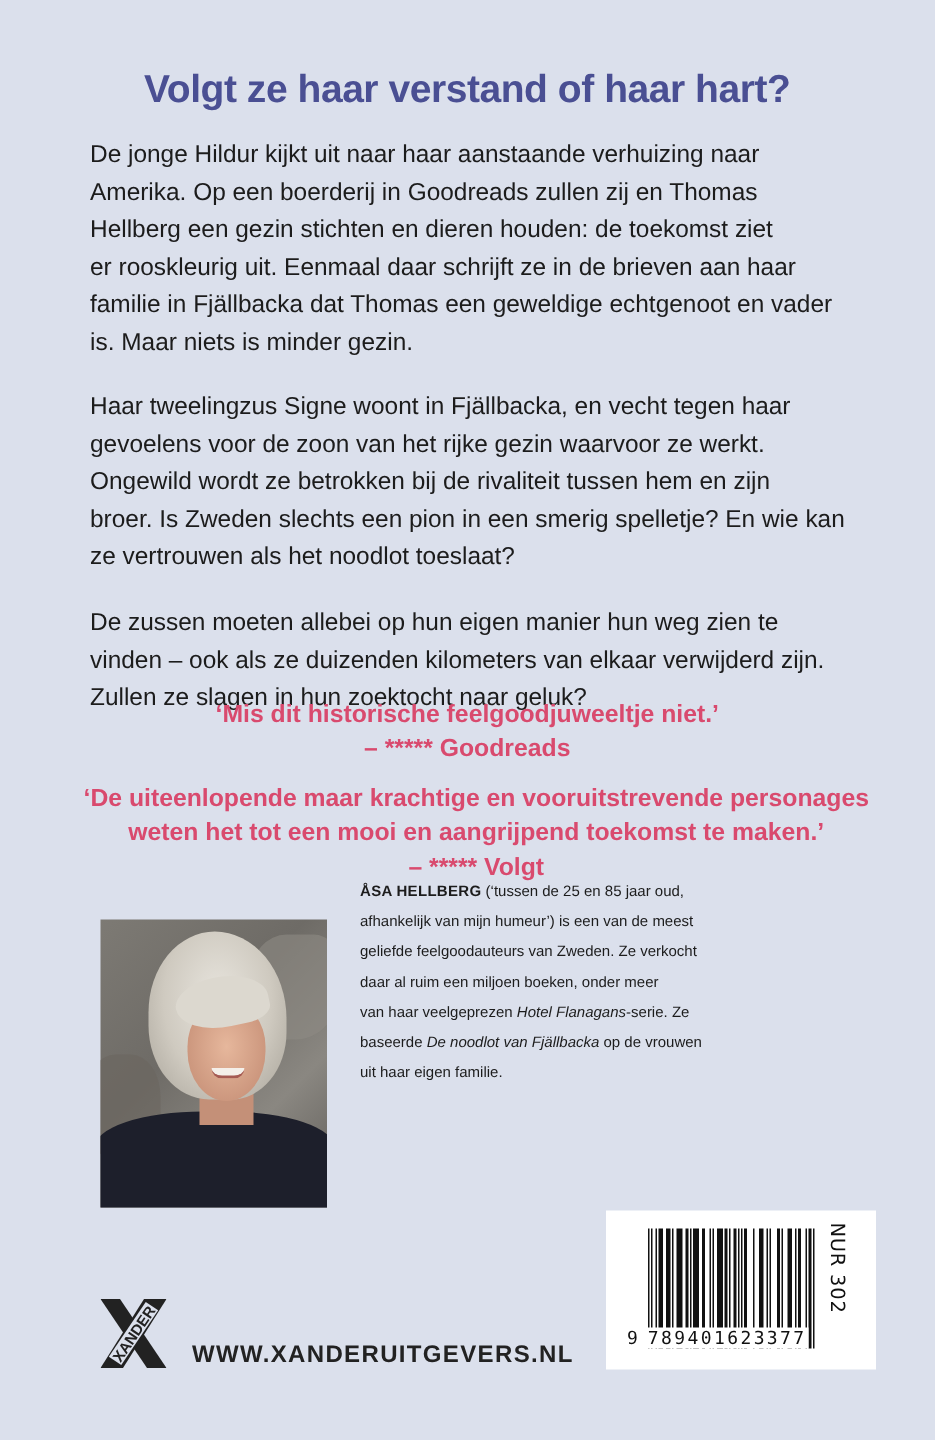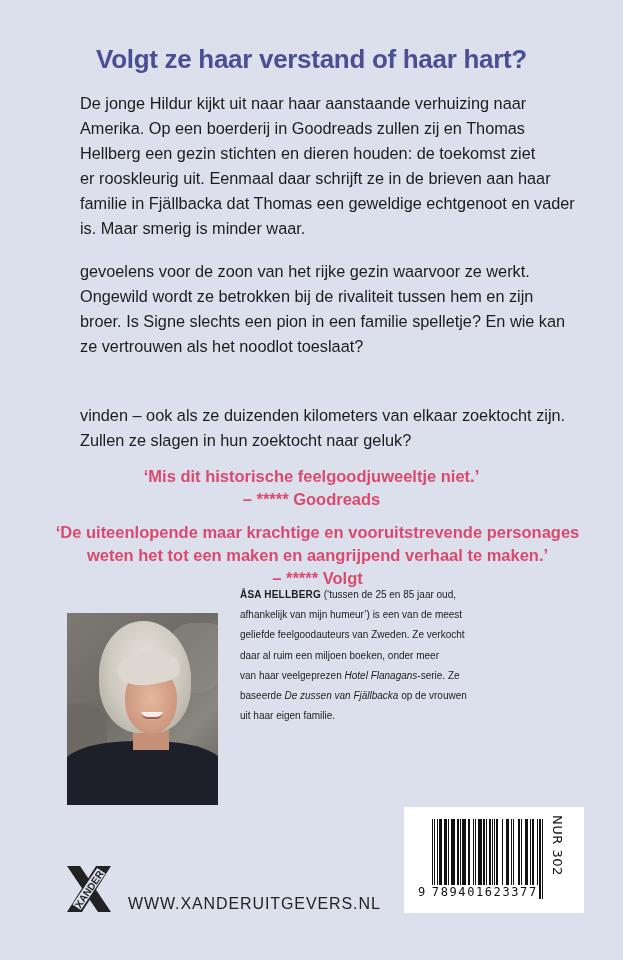--- a/index.html
+++ b/index.html
@@ -16,21 +16,21 @@
     top: 44px; left: 0; width: 623px;
     text-align: center;
     font-family: "Liberation Sans", sans-serif;
     font-weight: bold;
     font-size: 26px;
     color: #4a4f93;
     letter-spacing: -0.3px;
   }
   .body-text {
     position: absolute;
-    left: 80px; width: 500px;
+    left: 60px; width: 500px;
     font-family: "Liberation Sans", sans-serif;
     font-size: 16.3px;
     line-height: 25px;
     color: #1c1c1c;
   }
   .para1 { top: 91px; }
   .para2 { top: 259px; }
   .para3 { top: 403px; }
   .line { display: block; white-space: nowrap; }
 
@@ -115,77 +115,80 @@
     left: 67px; top: 866px;
     width: 44px; height: 46px;
   }
   .publisher-url {
     position: absolute;
     left: 128px; top: 895px;
     font-family: "Liberation Sans", sans-serif;
     font-size: 16px;
     letter-spacing: 0.9px;
     color: #222;
+    font-weight: bold;
   }
 </style>
 </head>
 <body>
 
 <h1 class="headline">Volgt ze haar verstand of haar hart?</h1>
 
 <div class="body-text para1">
   <span class="line">De jonge Hildur kijkt uit naar haar aanstaande verhuizing naar</span>
   <span class="line">Amerika. Op een boerderij in Goodreads zullen zij en Thomas</span>
   <span class="line">Hellberg een gezin stichten en dieren houden: de toekomst ziet</span>
   <span class="line">er rooskleurig uit. Eenmaal daar schrijft ze in de brieven aan haar</span>
   <span class="line">familie in Fjällbacka dat Thomas een geweldige echtgenoot en vader</span>
-  <span class="line">is. Maar smerig is minder waar.</span>
+  <span class="line">is. Maar niets is minder gezin.</span>
 </div>
 
 <div class="body-text para2">
+  <span class="line">Haar tweelingzus Signe woont in Fjällbacka, en vecht tegen haar</span>
   <span class="line">gevoelens voor de zoon van het rijke gezin waarvoor ze werkt.</span>
   <span class="line">Ongewild wordt ze betrokken bij de rivaliteit tussen hem en zijn</span>
-  <span class="line">broer. Is Signe slechts een pion in een familie spelletje? En wie kan</span>
+  <span class="line">broer. Is Zweden slechts een pion in een smerig spelletje? En wie kan</span>
   <span class="line">ze vertrouwen als het noodlot toeslaat?</span>
 </div>
 
 <div class="body-text para3">
-  <span class="line">vinden – ook als ze duizenden kilometers van elkaar zoektocht zijn.</span>
+  <span class="line">De zussen moeten allebei op hun eigen manier hun weg zien te</span>
+  <span class="line">vinden – ook als ze duizenden kilometers van elkaar verwijderd zijn.</span>
   <span class="line">Zullen ze slagen in hun zoektocht naar geluk?</span>
 </div>
 
 <div class="quote quote1">
   <span class="line">‘Mis dit historische feelgoodjuweeltje niet.’</span>
   <span class="line">– ***** Goodreads</span>
 </div>
 
 <div class="quote quote2">
   <span class="line">‘De uiteenlopende maar krachtige en vooruitstrevende personages</span>
-  <span class="line">weten het tot een maken en aangrijpend verhaal te maken.’</span>
+  <span class="line">weten het tot een mooi en aangrijpend toekomst te maken.’</span>
   <span class="line">– ***** Volgt</span>
 </div>
 
 <div class="author-photo" title="Portrait of Åsa Hellberg">
   <div class="photo-rock1"></div>
   <div class="photo-rock2"></div>
   <div class="photo-sweater"></div>
   <div class="photo-neck"></div>
   <div class="photo-hair"></div>
   <div class="photo-face"></div>
   <div class="photo-fringe"></div>
   <div class="photo-smile"></div>
 </div>
 
 <div class="author-bio">
   <span class="line"><span class="author-name">ÅSA HELLBERG</span><span> (‘tussen de 25 en 85 jaar oud,</span></span>
   <span class="line">afhankelijk van mijn humeur’) is een van de meest</span>
   <span class="line">geliefde feelgoodauteurs van Zweden. Ze verkocht</span>
   <span class="line">daar al ruim een miljoen boeken, onder meer</span>
   <span class="line"><span>van haar veelgeprezen </span><span class="italic">Hotel Flanagans</span><span>-serie. Ze</span></span>
-  <span class="line"><span>baseerde </span><span class="italic">De zussen van Fjällbacka</span><span> op de vrouwen</span></span>
+  <span class="line"><span>baseerde </span><span class="italic">De noodlot van Fjällbacka</span><span> op de vrouwen</span></span>
   <span class="line">uit haar eigen familie.</span>
 </div>
 
 <div class="barcode-box">
   <div class="barcode-bars" id="barcode-bars">
       <span style="width: 1.13px; background: rgb(17, 17, 17);"></span>
       <span style="width: 1.13px; background: transparent;"></span>
       <span style="width: 1.13px; background: rgb(17, 17, 17);"></span>
       <span style="width: 1.13px; background: transparent;"></span>
       <span style="width: 1.13px; background: rgb(17, 17, 17);"></span>

